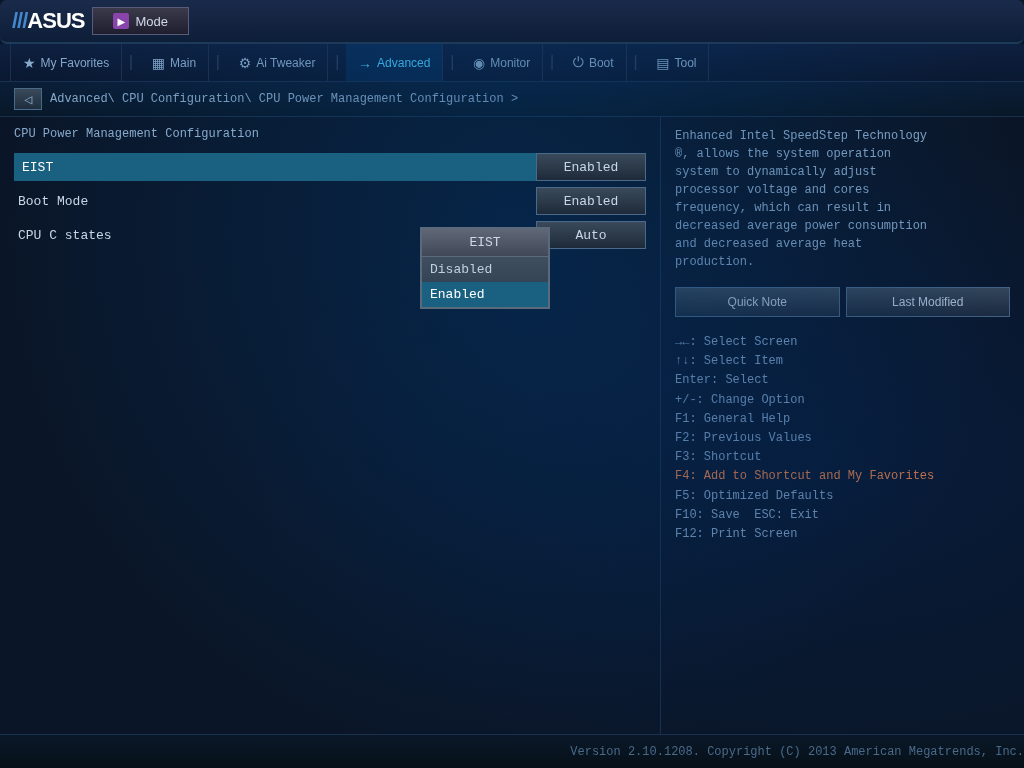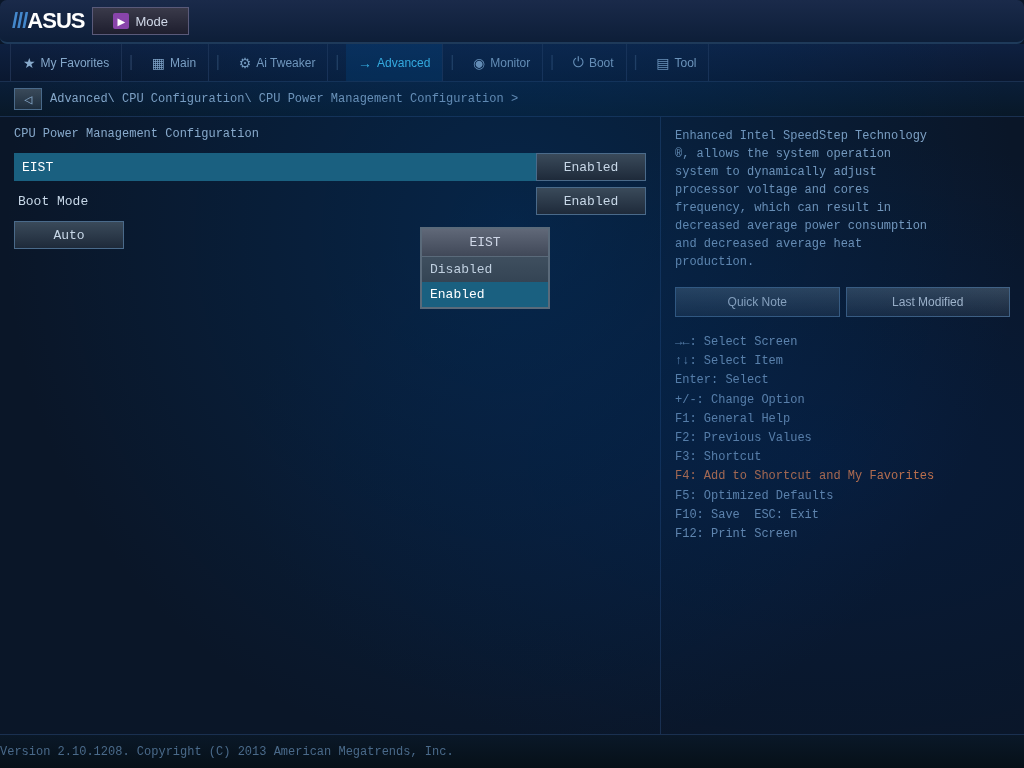--- a/index.html
+++ b/index.html
@@ -294,21 +294,21 @@
     
     .footer {
       position: absolute;
       bottom: 0;
       width: 100%;
       height: 34px;
       background: linear-gradient(180deg, #0a1828 0%, #061018 100%);
       border-top: 1px solid #1a3050;
       display: flex;
       align-items: center;
-      justify-content: flex-start;
+      justify-content: flex-end;
     }
 
     .footer-text {
       color: #4a6a8a;
       font-size: 12px;
       font-family: 'Courier New', Courier, monospace;
     }
 
     
     .config-row-selected {
@@ -387,20 +387,23 @@
     <div class="config-item">
       <div class="config-label">
         <span>Boot Mode</span>
       </div>
       <div class="config-value-btn">
         <span>Enabled</span>
       </div>
     </div>
 
     <div class="config-item">
+      <div class="config-label">
+        <span>CPU C states</span>
+      </div>
       <div class="config-value-btn">
         <span>Auto</span>
       </div>
     </div>
 
     <div class="dropdown-popup">
       <div class="dropdown-title">EIST</div>
       <div class="dropdown-option">
         <span>Disabled</span>
       </div>

